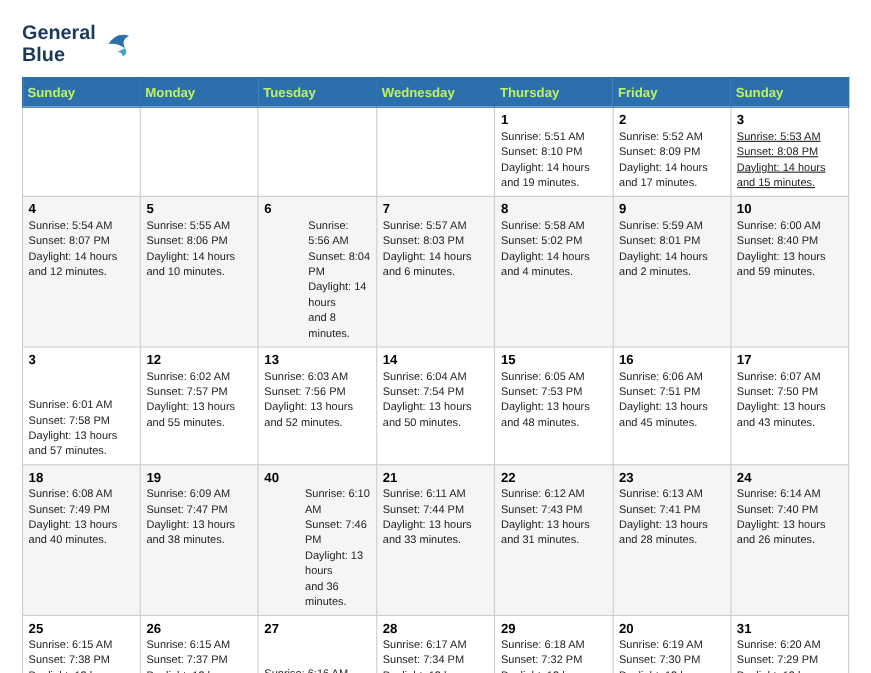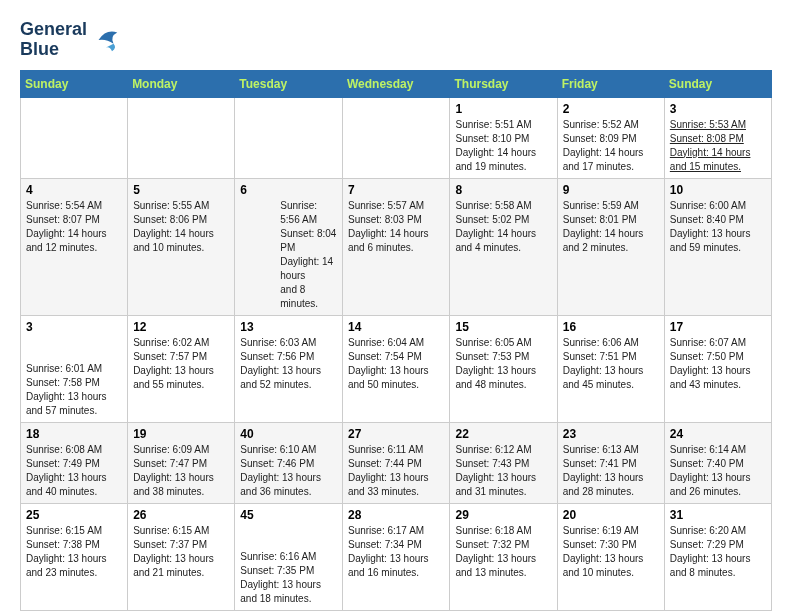--- a/index.html
+++ b/index.html
@@ -253,27 +253,27 @@
         </td>
         <td>
           <span class="day-number">19</span>
           <div class="day-info" style="white-space: pre-line;">Sunrise: 6:09 AM
 Sunset: 7:47 PM
 Daylight: 13 hours
 and 38 minutes.</div>
         </td>
         <td>
           <span class="day-number">40</span>
-          <div class="day-info" style="white-space: pre-line;">Sunrise: 6:10 AM
+          <div class="day-info" style="white-space: pre-line; margin-left: 37px;">Sunrise: 6:10 AM
 Sunset: 7:46 PM
 Daylight: 13 hours
 and 36 minutes.</div>
         </td>
         <td>
-          <span class="day-number">27</span>
+          <span class="day-number">21</span>
           <div class="day-info" style="white-space: pre-line;">Sunrise: 6:11 AM
 Sunset: 7:44 PM
 Daylight: 13 hours
 and 33 minutes.</div>
         </td>
         <td>
           <span class="day-number">22</span>
           <div class="day-info" style="white-space: pre-line;">Sunrise: 6:12 AM
 Sunset: 7:43 PM
 Daylight: 13 hours
@@ -303,21 +303,21 @@
 and 23 minutes.</div>
         </td>
         <td>
           <span class="day-number">26</span>
           <div class="day-info" style="white-space: pre-line;">Sunrise: 6:15 AM
 Sunset: 7:37 PM
 Daylight: 13 hours
 and 21 minutes.</div>
         </td>
         <td>
-          <span class="day-number">45</span>
+          <span class="day-number">27</span>
           <div class="day-info" style="white-space: pre-line; margin-top: 28px;">Sunrise: 6:16 AM
 Sunset: 7:35 PM
 Daylight: 13 hours
 and 18 minutes.</div>
         </td>
         <td>
           <span class="day-number">28</span>
           <div class="day-info" style="white-space: pre-line;">Sunrise: 6:17 AM
 Sunset: 7:34 PM
 Daylight: 13 hours

